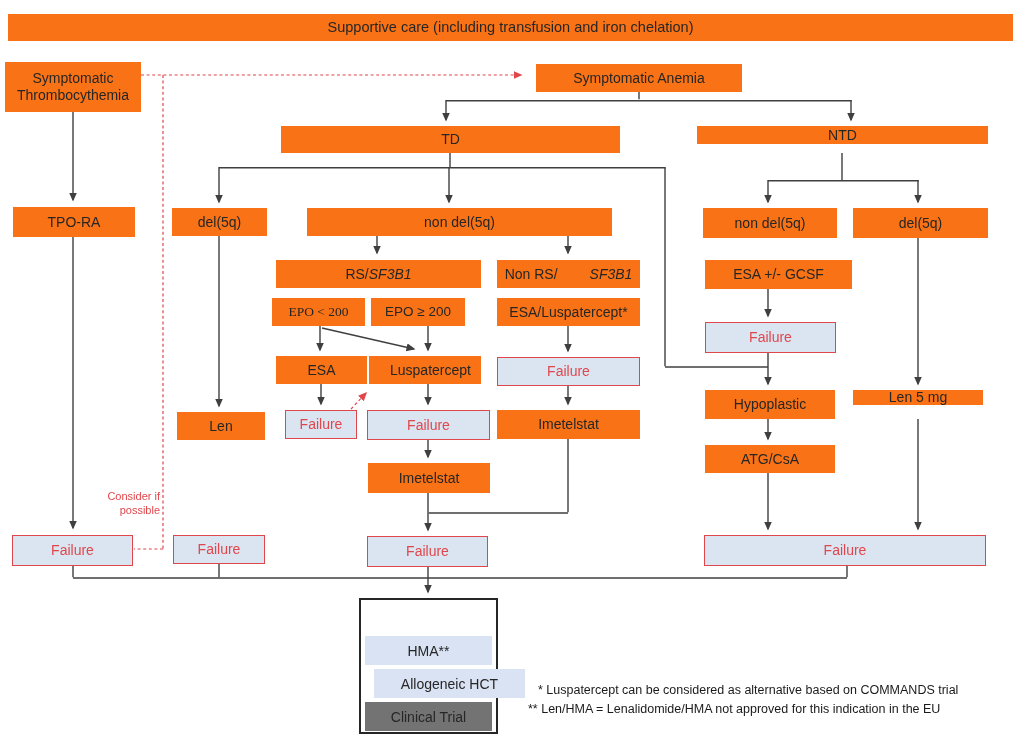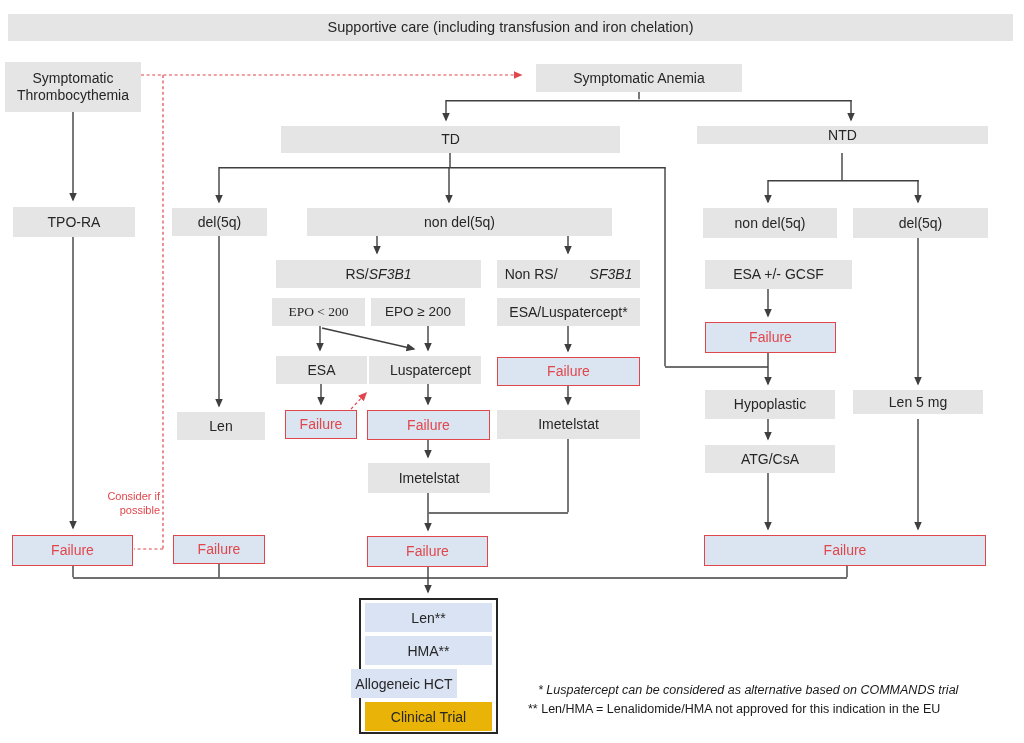--- a/index.html
+++ b/index.html
@@ -1,30 +1,30 @@
 <!DOCTYPE html>
 <html><head>
 <meta charset="utf-8">
 <style>
   html,body{margin:0;padding:0;background:#fff;}
   .canvas{position:relative;width:1024px;height:743px;background:#ffffff;
           font-family:"Liberation Sans",sans-serif;color:#262626;overflow:hidden;}
   .node{position:absolute;display:flex;align-items:center;justify-content:center;
-        background:#e5e5e5;font-size:14px;line-height:1.18;text-align:center;
+        background:#f97316;font-size:14px;line-height:1.18;text-align:center;
         box-sizing:border-box;white-space:pre-line;}
   .banner{font-size:14.5px;}
   .failure{border:1.6px solid #e0474c;color:#e0474c;background:#dbe5f2;}
   .gene i{font-style:italic;}
   .stack-outer{position:absolute;box-sizing:border-box;border:2px solid #262626;background:#ffffff;}
   .stack-row{position:absolute;display:flex;align-items:center;justify-content:center;
              background:#dae3f3;font-size:14px;box-sizing:border-box;}
-  .stack-row.pink{background:#eab308;}
+  .stack-row.pink{background:#737373;}
   .consider{position:absolute;color:#e0474c;font-size:11px;line-height:1.25;text-align:right;}
   .footnotes{position:absolute;font-size:12.5px;color:#1a1a1a;line-height:1.55;}
-  .footnotes .fn1{padding-left:10px;font-style:italic;}
+  .footnotes .fn1{padding-left:10px;}
   svg.overlay{position:absolute;left:0;top:0;pointer-events:none;}
 </style>
 </head>
 <body>
 
 <div class="canvas">
 
   <svg class="overlay" width="1024" height="743" viewBox="0 0 1024 743">
     <defs>
       <marker id="ab" markerWidth="10" markerHeight="10" refX="7.5" refY="4" orient="auto" markerUnits="userSpaceOnUse">
@@ -119,40 +119,39 @@
 
   <div class="node" style="left:272px;top:298px;width:93px;height:28px;font-size:13.5px;font-family:Liberation Serif, serif;">EPO &lt; 200</div>
   <div class="node" style="left:371px;top:298px;width:94px;height:28px;font-size:13.5px;">EPO ≥ 200</div>
   <div class="node" style="left:497px;top:298px;width:143px;height:28px;">ESA/Luspatercept*</div>
   <div class="node failure" style="left:705px;top:322px;width:131px;height:31px;">Failure</div>
 
   <div class="node" style="left:276px;top:356px;width:91px;height:28px;">ESA</div>
   <div class="node" style="left:369px;top:356px;width:112px;height:28px;padding-left:11px;">Luspatercept</div>
   <div class="node failure" style="left:497px;top:357px;width:143px;height:29px;">Failure</div>
   <div class="node" style="left:705px;top:390px;width:130px;height:29px;">Hypoplastic</div>
-  <div class="node" style="left:853px;top:390px;width:130px;height:24px;">Len 5 mg</div>
+  <div class="node" style="left:853px;top:390px;width:130px;height:15px;">Len 5 mg</div>
 
   <div class="node failure" style="left:285px;top:410px;width:72px;height:29px;">Failure</div>
   <div class="node failure" style="left:367px;top:410px;width:123px;height:30px;">Failure</div>
   <div class="node" style="left:497px;top:410px;width:143px;height:29px;">Imetelstat</div>
   <div class="node" style="left:177px;top:412px;width:88px;height:28px;">Len</div>
   <div class="node" style="left:705px;top:445px;width:130px;height:28px;">ATG/CsA</div>
   <div class="node" style="left:368px;top:463px;width:122px;height:30px;">Imetelstat</div>
 
   <div class="consider" style="left:100px;top:490px;width:60px;">Consider if possible</div>
 
   <div class="node failure" style="left:12px;top:535px;width:121px;height:31px;">Failure</div>
   <div class="node failure" style="left:173px;top:535px;width:92px;height:29px;">Failure</div>
   <div class="node failure" style="left:367px;top:536px;width:121px;height:31px;">Failure</div>
   <div class="node failure" style="left:704px;top:535px;width:282px;height:31px;">Failure</div>
 
   <div class="stack-outer" style="left:359px;top:598px;width:139px;height:136px;"></div>
-  <div class="stack-row" style="left:365px;top:603px;width:127px;height:29px;">Len**</div>
   <div class="stack-row" style="left:365px;top:636px;width:127px;height:29px;">HMA**</div>
-  <div class="stack-row" style="left:351px;top:669px;width:106px;height:29px;">Allogeneic HCT</div>
+  <div class="stack-row" style="left:374px;top:669px;width:151px;height:29px;">Allogeneic HCT</div>
   <div class="stack-row pink" style="left:365px;top:702px;width:127px;height:29px;">Clinical Trial</div>
 
   <div class="footnotes" style="left:528px;top:681px;width:492px;">
     <div class="fn1">* Luspatercept can be considered as alternative based on COMMANDS trial</div>
     <div class="fn2">** Len/HMA = Lenalidomide/HMA not approved for this indication in the EU</div>
   </div>
 
 </div>
 
 </body></html>

